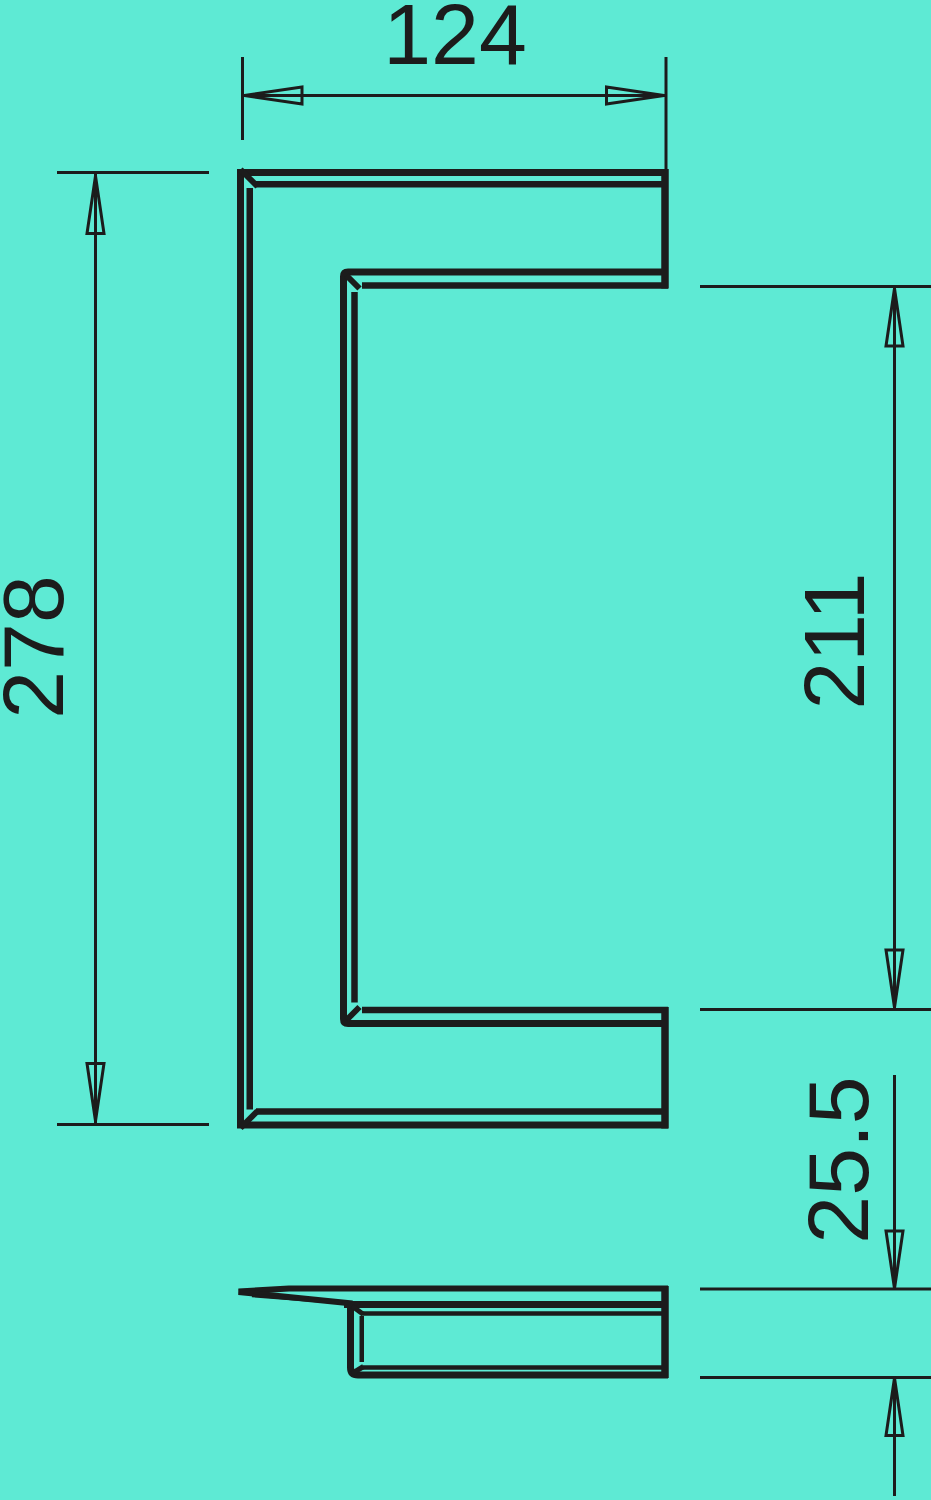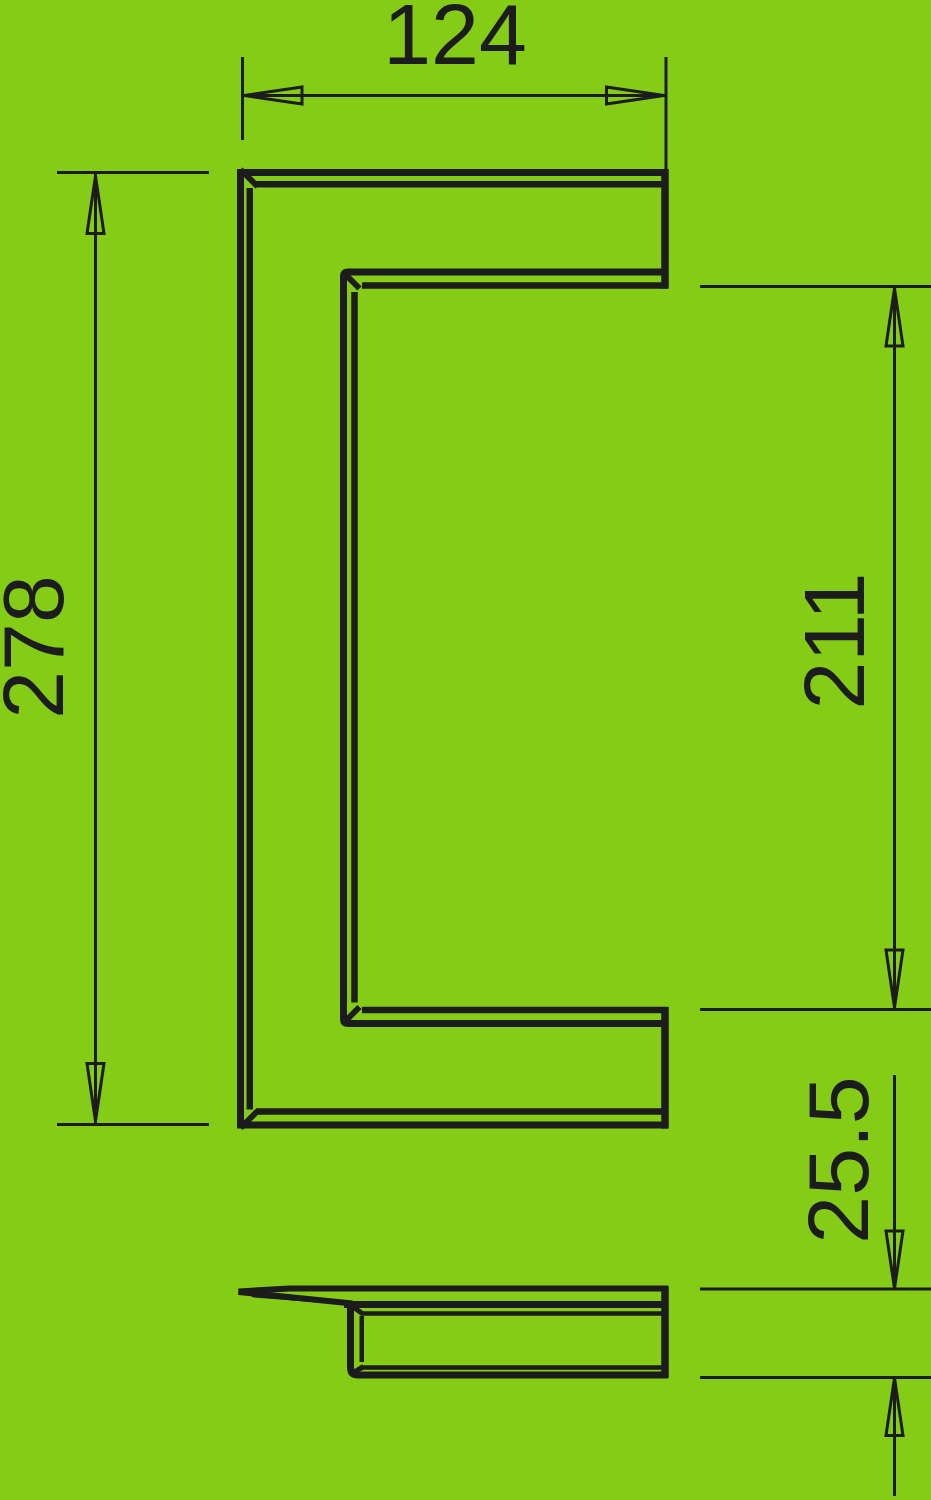--- a/index.html
+++ b/index.html
@@ -4,21 +4,21 @@
 <style>
   html, body {
     margin: 0;
     padding: 0;
     background: #ffffff;
   }
   .canvas {
     position: relative;
     width: 931px;
     height: 1500px;
-    background: #84cc16;
+    background: #5eead4;
     overflow: hidden;
   }
   svg text {
     font-family: "Liberation Sans", "DejaVu Sans", sans-serif;
     font-size: 86px;
     font-weight: 400;
     fill: #1c1c1c;
   }
   .ln   { stroke: #1c1c1c; fill: none; }
   .w7   { stroke-width: 7; }

